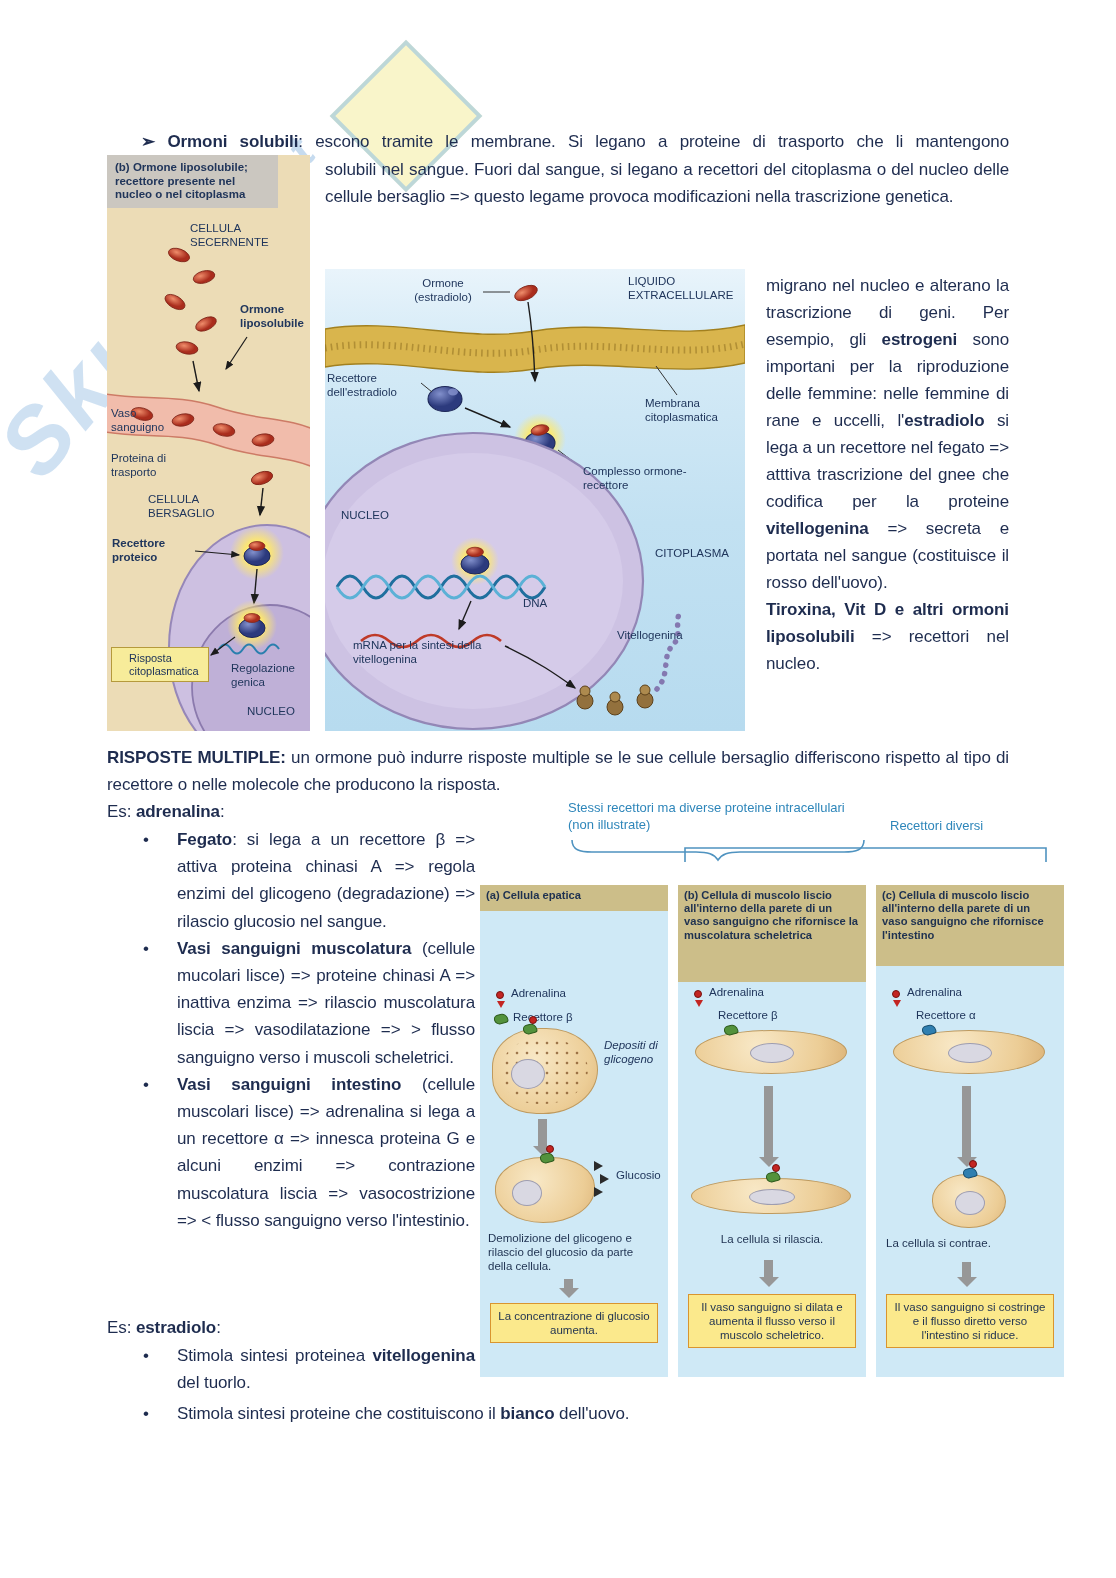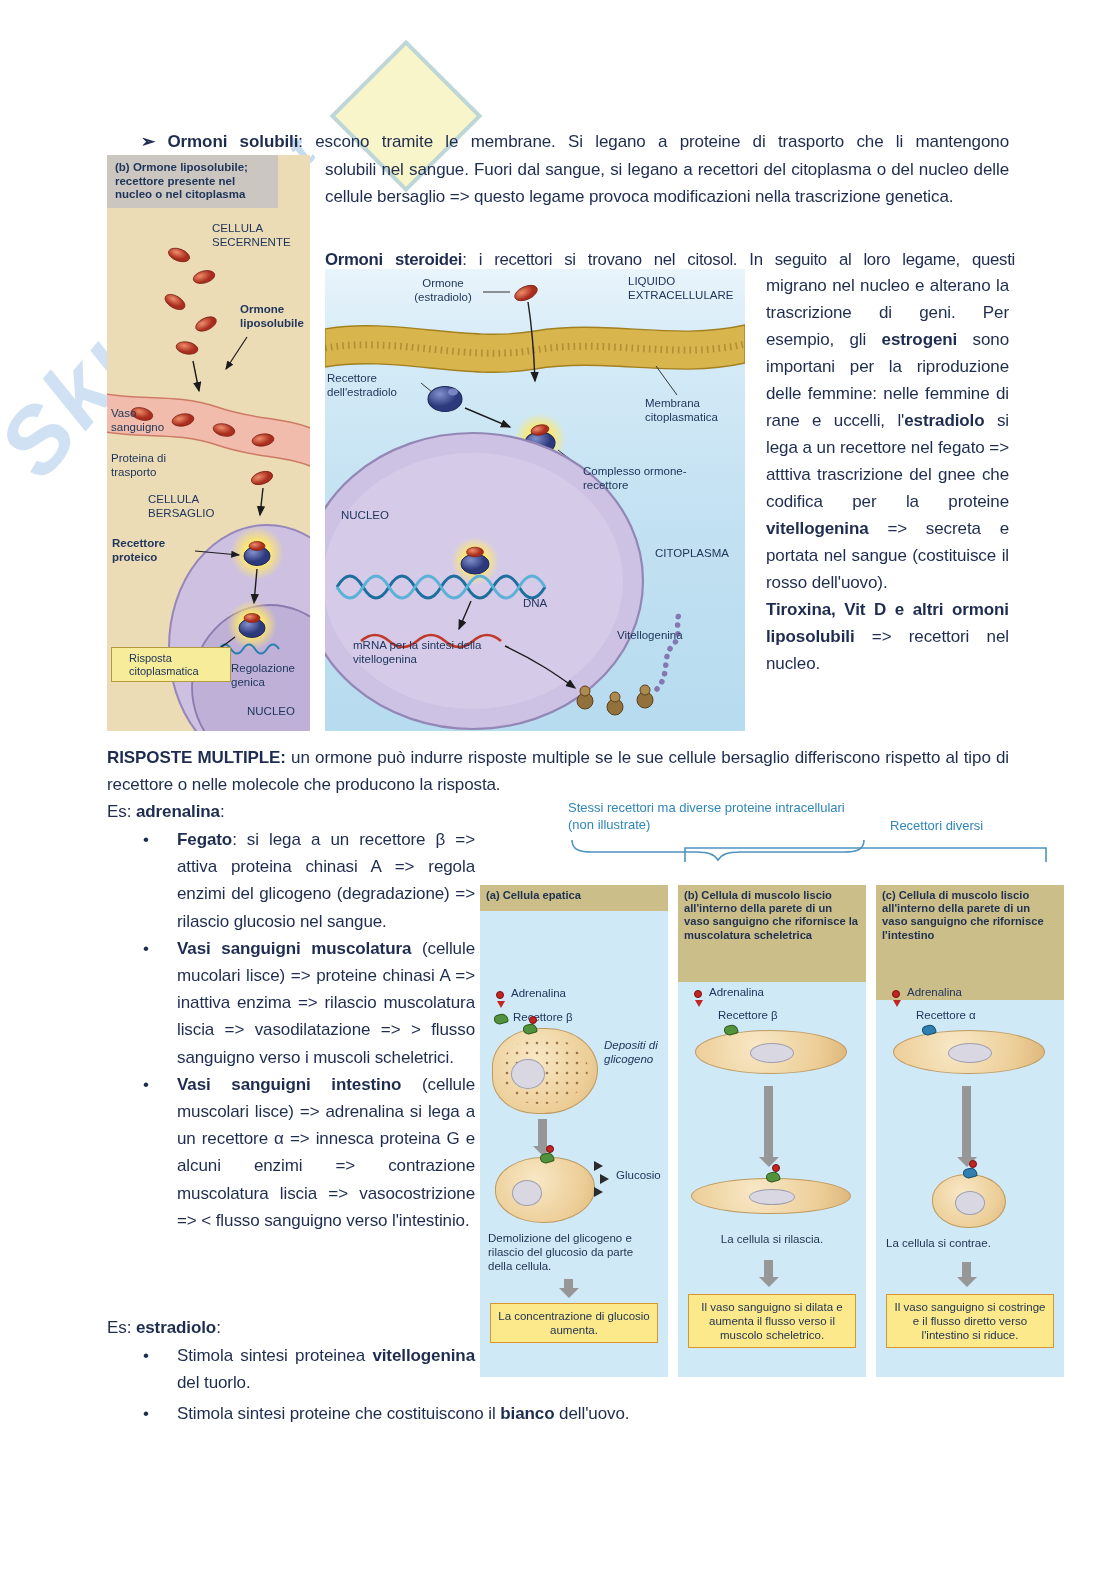--- a/index.html
+++ b/index.html
@@ -61,23 +61,20 @@
   <div class="wm-diamond"></div>
   <div class="wm-text"><span>Skuola</span><span class="dom">.net</span></div>
 
   <div class="abs body-txt jlast" style="left:141px;top:128px;width:868px;">
     <span class="b">➢</span>
     <span class="b">Ormoni solubili</span><span>: escono tramite le membrane. Si legano a proteine di trasporto che li mantengono</span>
   </div>
 
   <div class="abs body-txt just" style="left:325px;top:156px;width:684px;">solubili nel sangue. Fuori dal sangue, si legano a recettori del citoplasma o del nucleo delle cellule bersaglio =&gt; questo legame provoca modificazioni nella trascrizione genetica.</div>
 
-  <div class="abs jlast" style="left:325px;top:246px;width:690px;font-size:16.8px;line-height:27px;letter-spacing:-0.3px;">
-    <span class="b">Ormoni steroidei</span><span>: i recettori si trovano nel citosol. In seguito al loro legame, questi</span>
-  </div>
 
   <div class="abs fig-left">
     <svg class="abs" style="left:0;top:0" width="203" height="576">
       <defs>
         <marker id="ahL" markerWidth="9" markerHeight="8" refX="6.5" refY="3" orient="auto">
             <path d="M0,0 L7.5,3 L0,6 Z" fill="#1c1c1c"></path>
           </marker>
         <radialGradient id="glowL">
             <stop offset="0%" stop-color="#fffbd0"></stop>
             <stop offset="45%" stop-color="#ffe96a" stop-opacity="0.95"></stop>
@@ -123,27 +120,27 @@
       <circle cx="145" cy="470" r="25" fill="url(#glowL)"></circle>
       <g>
         <ellipse cx="145" cy="473" rx="13" ry="9.5" fill="url(#bluegL)" stroke="#1d2758" stroke-width="1"></ellipse>
         <ellipse cx="145" cy="463" rx="8" ry="4.5" fill="url(#redgL)" stroke="#7d2418" stroke-width="0.7"></ellipse>
       </g>
       <path d="M112,494 q6,-9 12,0 t12,0 t12,0 t12,0 t12,0" stroke="#2a7fae" stroke-width="2" fill="none"></path>
       <path d="M128,482 L104,500" stroke="#1c1c1c" stroke-width="1.2" fill="none" marker-end="url(#ahL)"></path>
       <path d="M88,396 L132,400" stroke="#1c1c1c" stroke-width="1.2" fill="none" marker-end="url(#ahL)"></path>
     </svg>
     <div class="lf-head">(b) Ormone liposolubile; recettore presente nel nucleo o nel citoplasma</div>
-    <div class="flabel" style="left:105px;top:67px;width:100px;">CELLULA SECERNENTE</div>
+    <div class="flabel" style="left:83px;top:67px;width:100px;">CELLULA SECERNENTE</div>
     <div class="flabel b" style="left:121px;top:148px;width:78px;margin-left:12px;">Ormone liposolubile</div>
     <div class="flabel" style="left:4px;top:252px;width:68px;">Vaso sanguigno</div>
     <div class="flabel" style="left:4px;top:297px;width:78px;">Proteina di trasporto</div>
     <div class="flabel" style="left:41px;top:338px;width:70px;">CELLULA BERSAGLIO</div>
     <div class="flabel b" style="left:5px;top:382px;width:80px;">Recettore proteico</div>
-    <div class="lf-ybox" style="left:4px;top:492px;width:120px;padding-left:17px;">Risposta citoplasmatica</div>
+    <div class="lf-ybox" style="left:4px;top:492px;width:98px;padding-left:17px;">Risposta citoplasmatica</div>
     <div class="flabel" style="left:124px;top:507px;width:78px;">Regolazione genica</div>
     <div class="flabel" style="left:140px;top:550px;">NUCLEO</div>
   </div>
 
   <div class="abs fig-mid">
     <svg class="abs" style="left:0;top:0" width="420" height="462">
       <defs>
         <marker id="ahM" markerWidth="9" markerHeight="8" refX="6.5" refY="3" orient="auto">
             <path d="M0,0 L7.5,3 L0,6 Z" fill="#1c1c1c"></path>
           </marker>
@@ -308,21 +305,21 @@
           <div class="rec-g" style="left:74px;top:-7px;"></div>
           <div class="red-dot" style="left:80px;top:-15px;"></div>
         </div>
         <div class="pcap" style="left:10px;top:250px;width:168px;text-align:center;">La cellula si rilascia.</div>
         <div class="garrow" style="left:86px;top:278px;height:18px;"></div>
         <div class="ybox" style="left:10px;top:312px;width:168px;">Il vaso sanguigno si dilata e aumenta il flusso verso il muscolo scheletrico.</div>
       </div>
     </div>
 
     <div class="panel" style="left:396px;">
-      <div class="phead" style="height:115px;">
+      <div class="phead" style="height:81px;">
         <span class="letter">(c)</span><span>Cellula di muscolo liscio all'interno della parete di un vaso sanguigno che rifornisce l'intestino</span>
       </div>
       <div class="pbody" style="top:97px;">
         <div class="red-dot" style="left:16px;top:8px;"></div>
         <div class="red-tail" style="left:17px;top:18px;"></div>
         <div class="flabel" style="left:31px;top:4px;">Adrenalina</div>
         <div class="flabel" style="left:40px;top:27px;">Recettore α</div>
         <div class="tan-cell" style="left:17px;top:48px;width:152px;height:44px;border-radius:50%;">
           <div class="cnuc" style="left:54px;top:12px;width:44px;height:20px;"></div>
           <div class="rec-b" style="left:28px;top:-6px;"></div>

